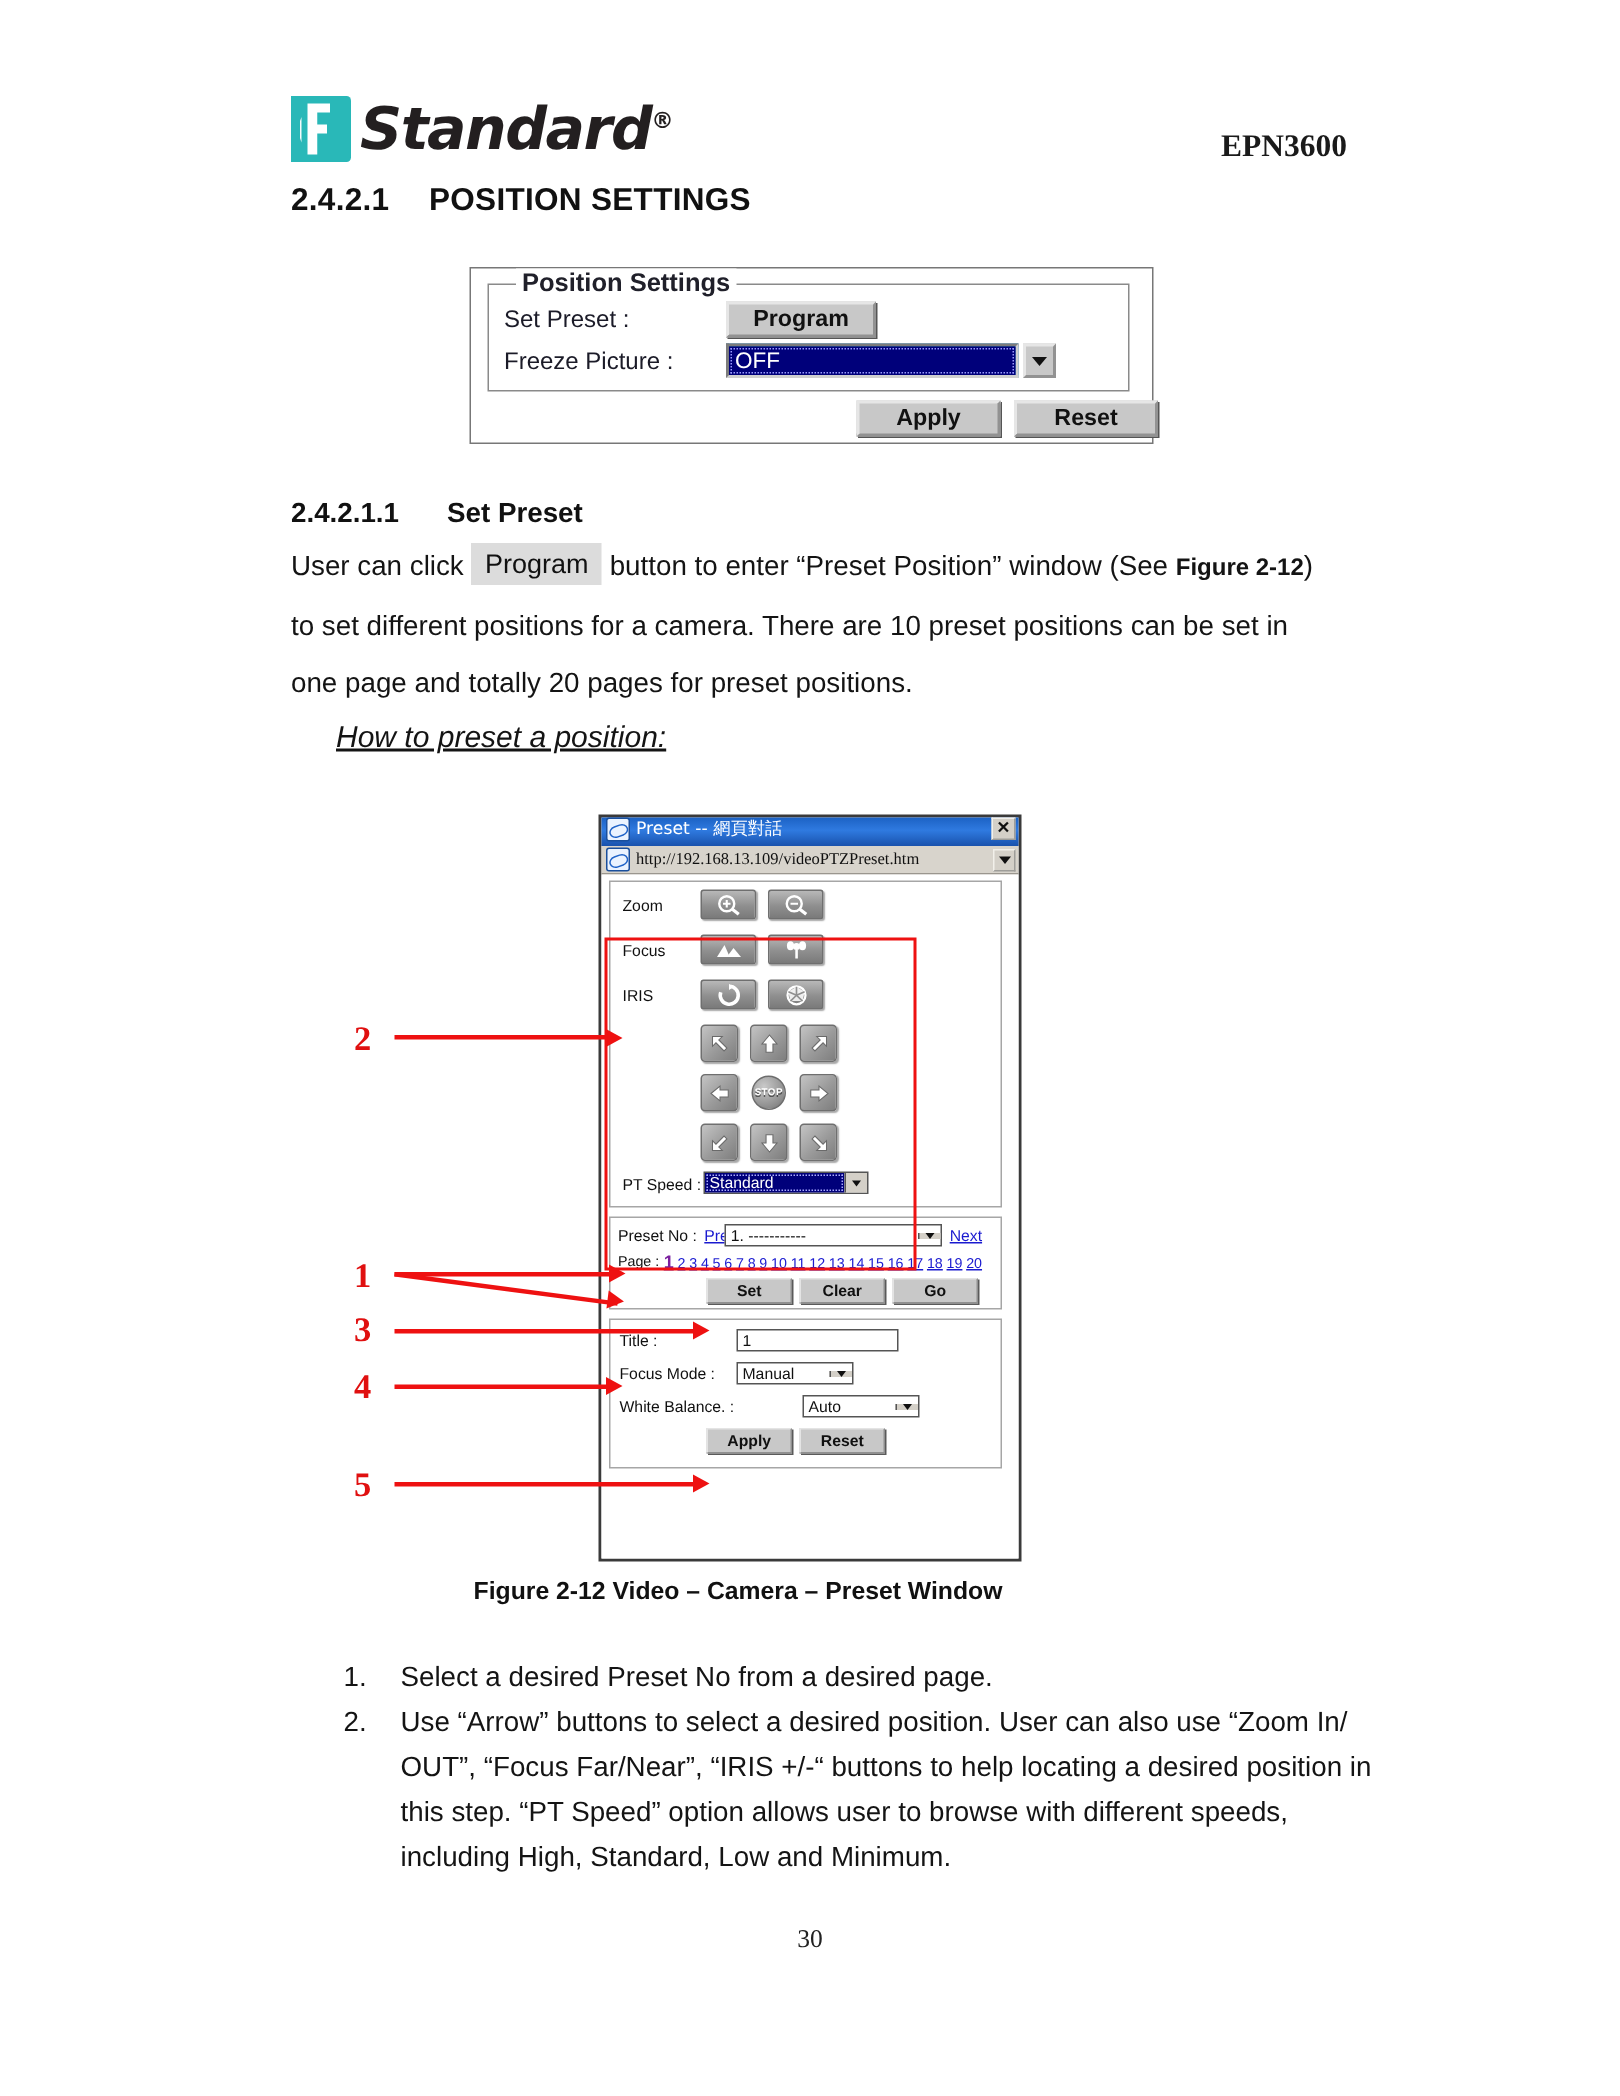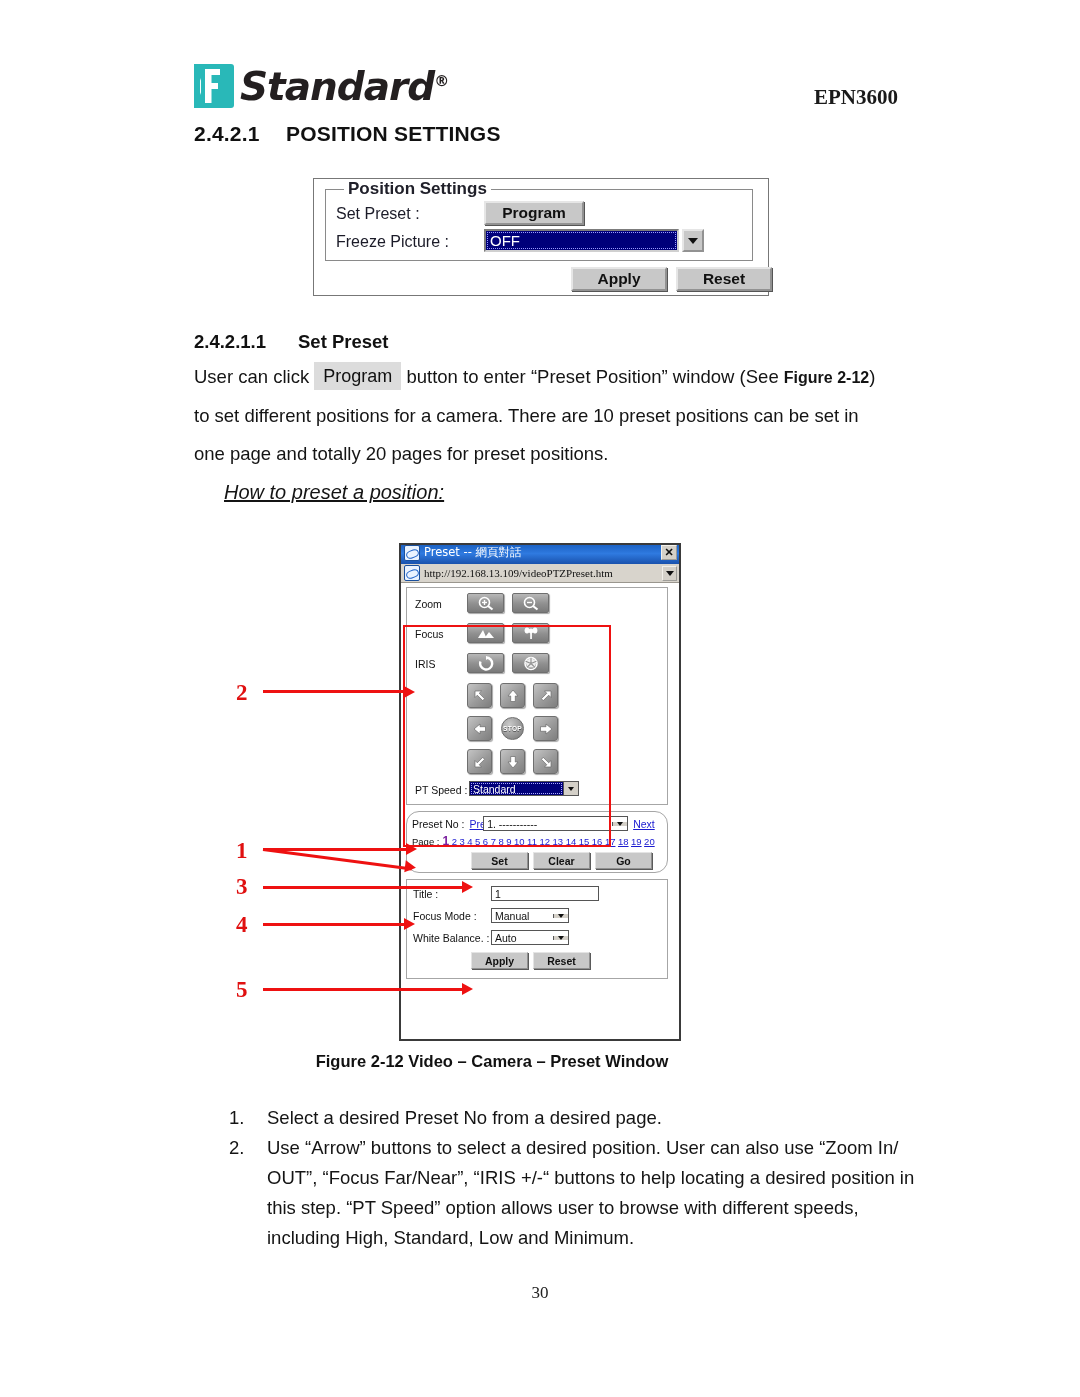--- a/index.html
+++ b/index.html
@@ -150,21 +150,21 @@
     display:flex; align-items:center; justify-content:center; box-sizing:border-box;
   }
   .caret-sm { width:0;height:0;border-left:4px solid transparent;border-right:4px solid transparent;border-top:5px solid #101010; }
 
   .win-body { position:absolute; left:0; top:38px; right:0; bottom:0; background:#fff; }
 
   .grp {
     position:absolute; border:1px solid #a6a6a6; background:#fff; box-sizing:border-box;
   }
   .grp-ptz { left:5px; top:4px; width:262px; height:218px; }
-  .grp-preset { left:5px; top:228px; width:262px; height:62px;border-radius:13px; }
+  .grp-preset { left:5px; top:228px; width:262px; height:62px; }
   .grp-detail { left:5px; top:296px; width:262px; height:100px; }
 
   .redbox {
     position:absolute; left:2px; top:42px; width:208px; height:222px;
     border:2.5px solid #ee1111; box-sizing:border-box; z-index:7; pointer-events:none;
   }
 
   .ptz-lbl { position:absolute; font-size:10.5px; color:#101010; }
   .icobtn {
     position:absolute; width:37px; height:20px; border-radius:2px;
@@ -482,21 +482,21 @@
         </div>
         <div class="row" style="left:6px; top:28px;">
           <span style="width:78px;">Focus Mode :</span>
           <span class="sel-box" style="width:78px;">
             <span class="val">Manual</span>
             <span class="mini-drop">
                 <span class="caret-xs"></span>
               </span>
           </span>
         </div>
-        <div class="row" style="left:6px; top:50px;">
+        <div class="row" style="left:6px; top:50px;gap:44px;">
           <span style="width:78px;">White Balance. :</span>
           <span class="sel-box" style="width:78px;">
             <span class="val">Auto</span>
             <span class="mini-drop">
                 <span class="caret-xs"></span>
               </span>
           </span>
         </div>
         <div class="smbtn" style="position:absolute; left:64px; top:72px; width:57px;">Apply</div>
         <div class="smbtn" style="position:absolute; left:126px; top:72px; width:57px;">Reset</div>

